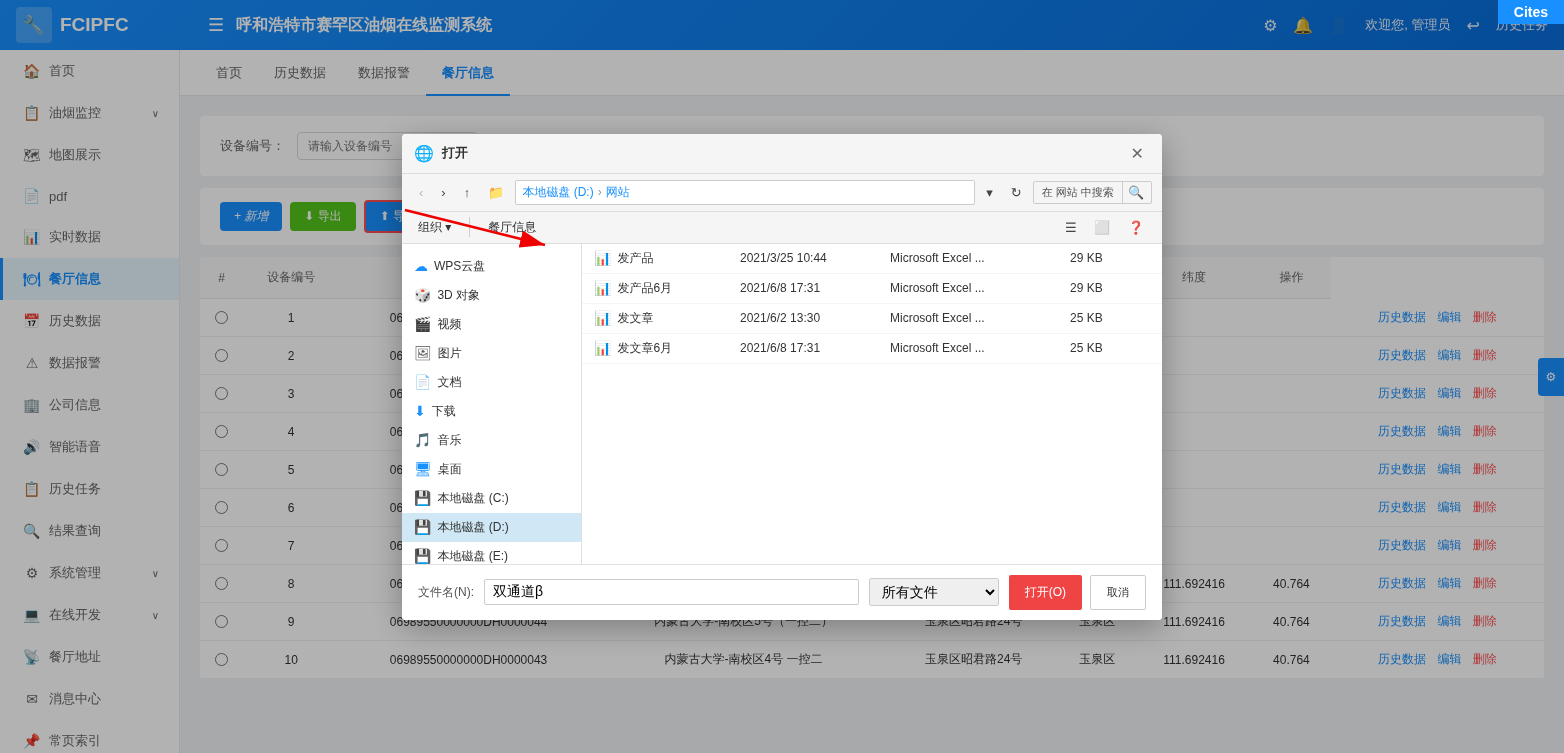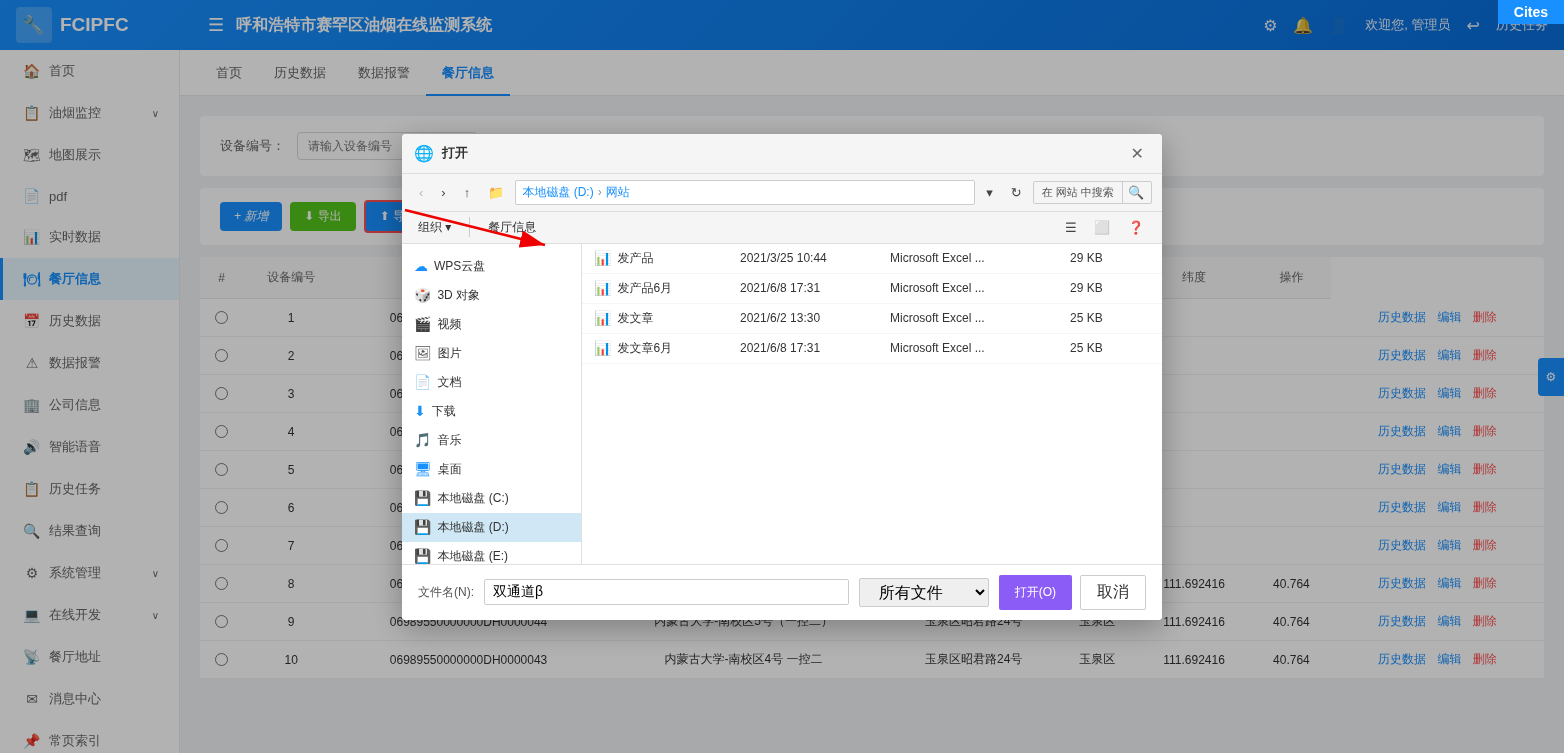--- a/index.html
+++ b/index.html
@@ -359,28 +359,28 @@
       flex: 1;
       border: 1px solid #ccc;
       border-radius: 2px;
       padding: 4px 8px;
       font-size: 14px;
       outline: none;
     }
     .footer-type-select {
       border: 1px solid #ccc;
       border-radius: 2px;
-      padding: 4px 24px 4px 15px;
-      font-size: 16px;
+      padding: 4px 24px 4px 8px;
+      font-size: 14px;
       outline: none;
       min-width: 130px;
     }
     .footer-actions { display: flex; gap: 8px; }
-    .btn-open { background: #8b5cf6; color: #fff; padding: 9px 16px; border: none; border-radius: 2px; cursor: pointer; font-size: 12px; }
-    .btn-cancel { background: #fff; color: #333; padding: 5px 16px; border: 1px solid #ccc; border-radius: 2px; cursor: pointer; font-size: 16px; }
+    .btn-open { background: #ef4444; color: #fff; padding: 9px 16px; border: none; border-radius: 2px; cursor: pointer; font-size: 12px; }
+    .btn-cancel { background: #fff; color: #333; padding: 5px 16px; border: 1px solid #ccc; border-radius: 2px; cursor: pointer; font-size: 11px; }
 
     
     .red-arrow-wrap {
       position: fixed;
       top: 190px;
       left: 395px;
       z-index: 600;
       pointer-events: none;
     }
 

